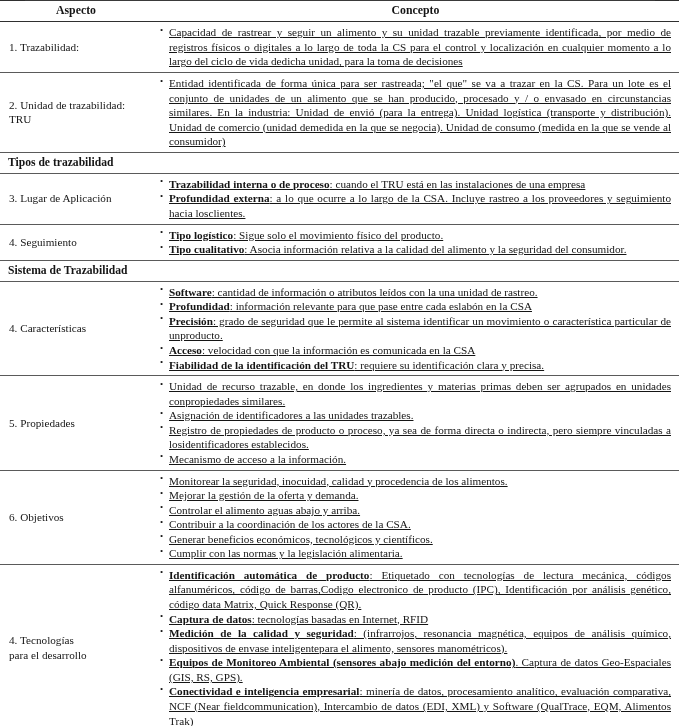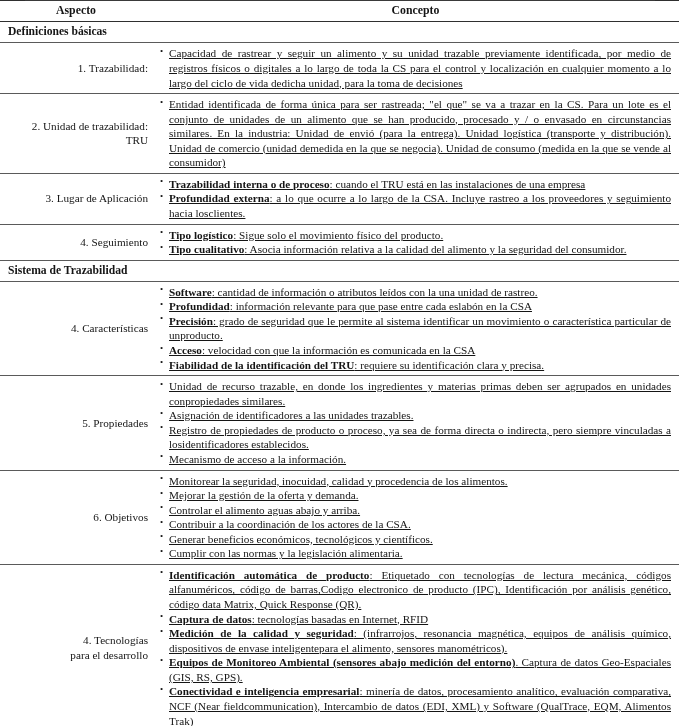--- a/index.html
+++ b/index.html
@@ -57,21 +57,21 @@
   tr.section td {
     font-weight: bold;
     font-size: 11.6px;
     padding: 2px 6px 3px 8px;
     border-bottom: 0.9px solid #5a5a5a;
     vertical-align: middle;
   }
   td.aspect {
     padding-left: 9px;
     padding-right: 4px;
-    text-align: right;
+    text-align: left;
     vertical-align: middle;
   }
   td.concept {
     padding-left: 8px;
     padding-right: 8px;
     text-align: left;
     vertical-align: middle;
     text-decoration: underline;
   }
   .bullets {
@@ -108,39 +108,39 @@
       <col class="c-aspect">
       <col class="c-concept">
     </colgroup>
     <thead>
       <tr>
         <th>Aspecto</th>
         <th>Concepto</th>
       </tr>
     </thead>
     <tbody id="tbody">
-        <tr class="section">
-          <td colspan="2">Definiciones básicas</td>
-        </tr>
         <tr>
           <td class="aspect"><span class="aspect-line">1. Trazabilidad:</span></td>
           <td class="concept">
             <ul class="bullets">
               <li><span>Capacidad de rastrear y seguir un alimento y su unidad trazable previamente identificada, por medio de registros físicos o digitales a lo largo de toda la CS para el control y localización en cualquier momento a lo largo del ciclo de vida dedicha unidad, para la toma de decisiones</span></li>
             </ul>
           </td>
         </tr>
         <tr>
           <td class="aspect"><span class="aspect-line">2. Unidad de trazabilidad:
 TRU</span></td>
           <td class="concept">
             <ul class="bullets">
               <li><span>Entidad identificada de forma única para ser rastreada; "el que" se va a trazar en la CS. Para un lote es el conjunto de unidades de un alimento que se han producido, procesado y / o envasado en circunstancias similares. En la industria: Unidad de envió (para la entrega). Unidad logística (transporte y distribución). Unidad de comercio (unidad demedida en la que se negocia). Unidad de consumo (medida en la que se vende al consumidor)</span></li>
             </ul>
           </td>
+        </tr>
+        <tr class="section">
+          <td colspan="2">Tipos de trazabilidad</td>
         </tr>
         <tr>
           <td class="aspect"><span class="aspect-line">3. Lugar de Aplicación</span></td>
           <td class="concept">
             <ul class="bullets">
               <li><b>Trazabilidad interna o de proceso</b><span>: cuando el TRU está en las instalaciones de una empresa</span></li>
               <li><b>Profundidad externa</b><span>: a lo que ocurre a lo largo de la CSA. Incluye rastreo a los proveedores y seguimiento hacia losclientes.</span></li>
             </ul>
           </td>
         </tr>

